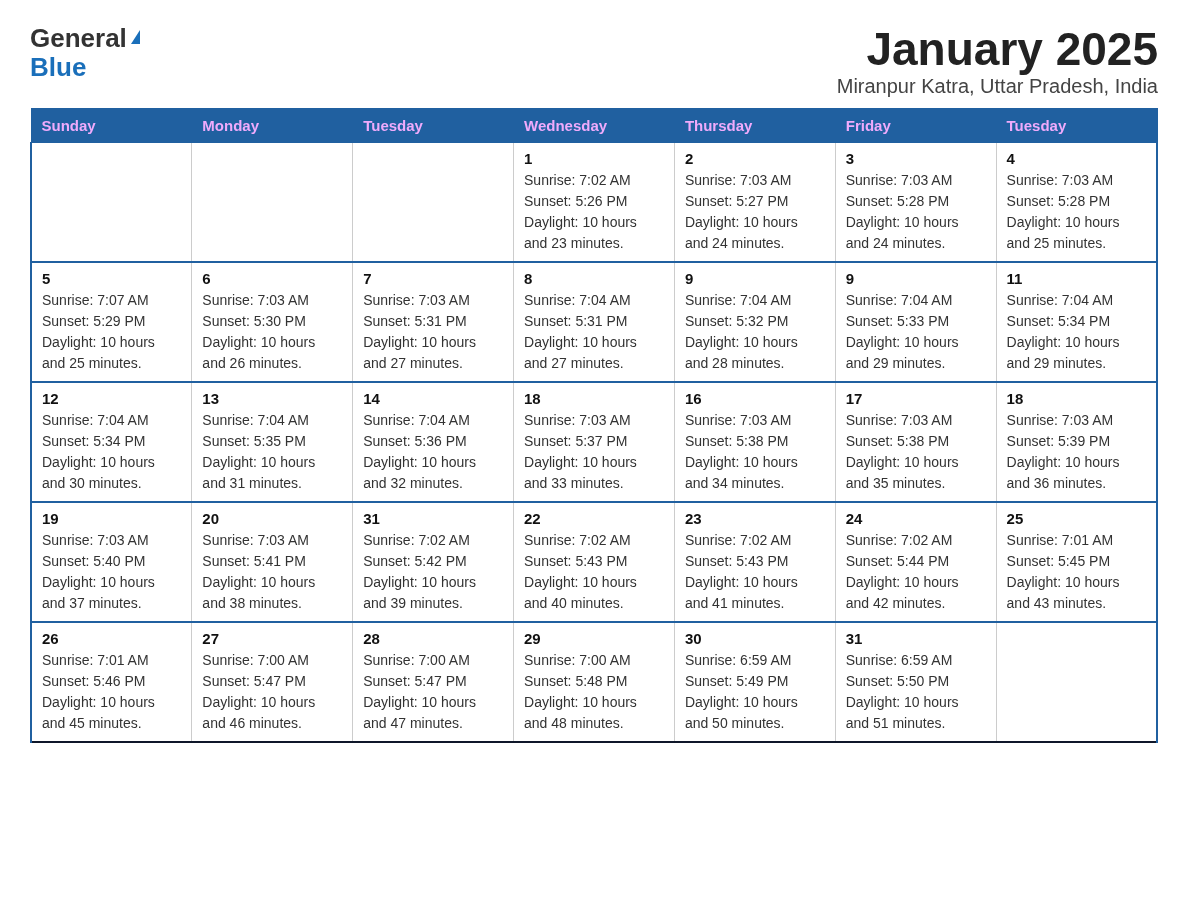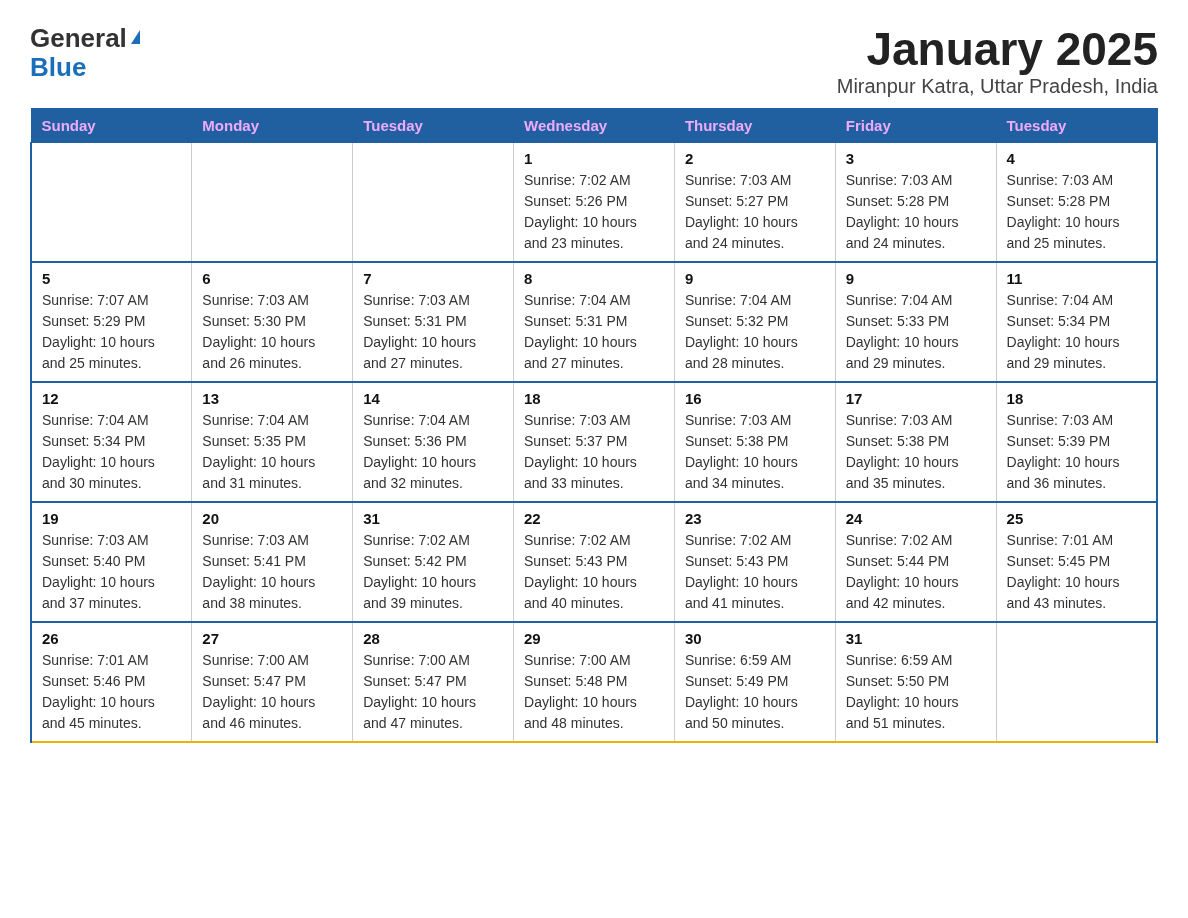--- a/index.html
+++ b/index.html
@@ -88,21 +88,21 @@
       margin-bottom: 3px;
       display: block;
     }
     .day-info {
       font-size: 14px;
       color: #333;
       line-height: 1.5;
     }
     .empty-cell { background: #fff; }
     tbody tr:last-child {
-      border-bottom: 2px solid #eab308;
+      border-bottom: 2px solid #0f172a;
     }
   </style>
 </head>
 <body>
 
 <div class="header">
   <div class="logo">
     <div>
       <span class="logo-general">General</span><span class="logo-triangle"></span>
     </div>

